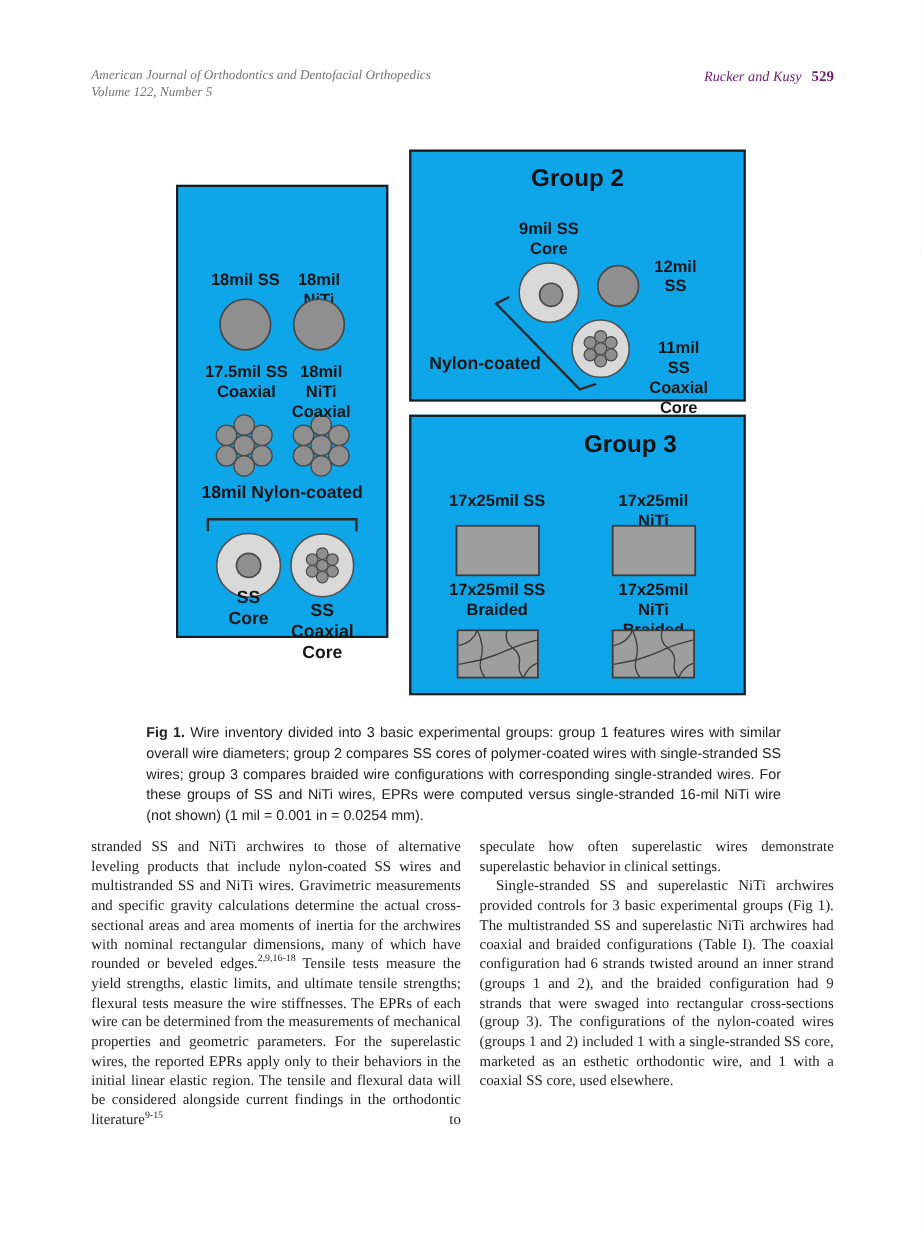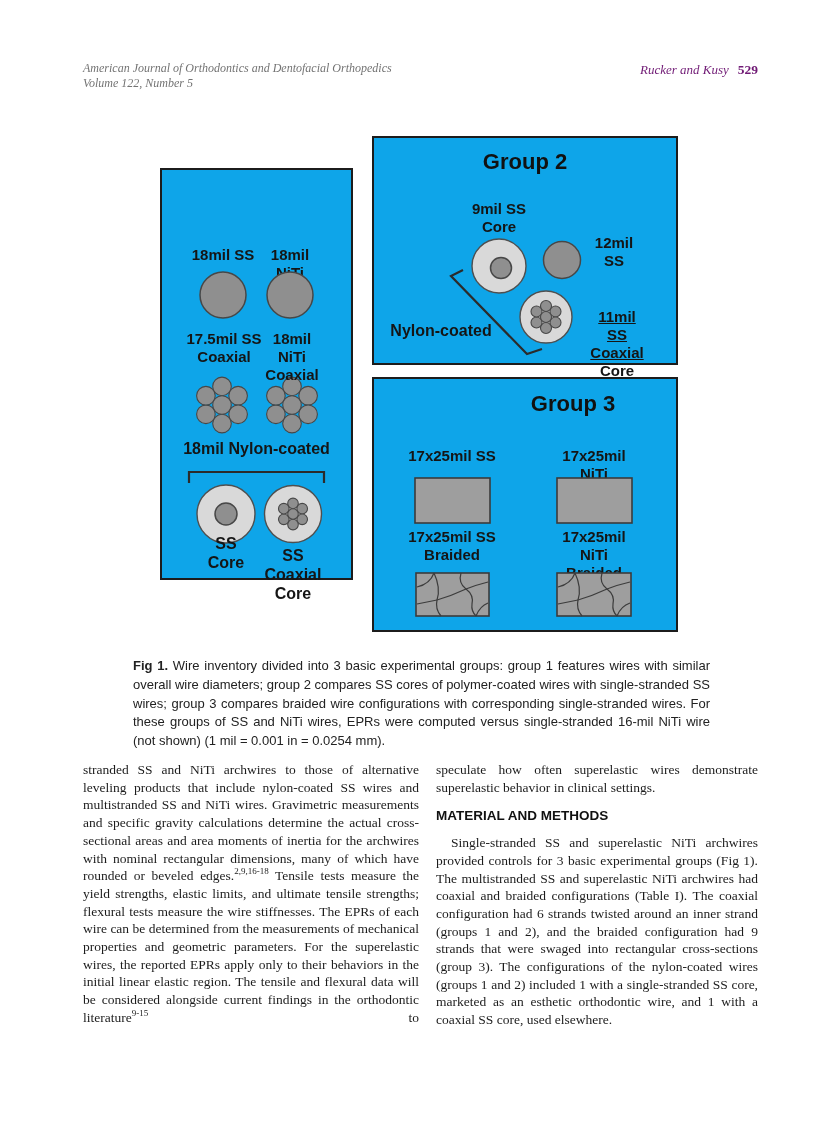--- a/index.html
+++ b/index.html
@@ -120,21 +120,21 @@
     <div class="fig-label big" style="left:131px;top:376px;">SS Coaxial
 Core</div>
   </div>
 
   <div class="gbox g2">
     <div class="gtitle" style="top:11px;">Group 2</div>
 
     <div class="fig-label" style="left:125px;top:62px;">9mil SS
 Core</div>
     <div class="fig-label" style="left:240px;top:96px;">12mil SS</div>
-    <div class="fig-label" style="left:243px;top:170px;text-decoration:underline;">11mil SS
+    <div class="fig-label" style="left:243px;top:170px;">11mil SS
 Coaxial Core</div>
     <div class="fig-label big" style="left:67px;top:183px;">Nylon-coated</div>
 
     <svg class="figsvg" style="left:0;top:0;width:306px;height:224px;" viewBox="0 0 306 224">
 
       <path class="bracket" d="M 89 132 L 77 138 L 153 216 L 168 211"></path>
 
       <g>
         <circle class="coating" cx="125" cy="128" r="27"></circle>
         <circle class="wire" cx="127" cy="130" r="10.5"></circle>
@@ -196,17 +196,16 @@
   </div>
 
   <div class="caption"><b>Fig 1.</b><span> Wire inventory divided into 3 basic experimental groups: group 1 features wires with similar overall wire diameters; group 2 compares SS cores of polymer-coated wires with single-stranded SS wires; group 3 compares braided wire configurations with corresponding single-stranded wires. For these groups of SS and NiTi wires, EPRs were computed versus single-stranded 16-mil NiTi wire (not shown) (1 mil = 0.001 in = 0.0254 mm).</span></div>
 
   <div class="col col-left">
     <div class="para"><span>stranded SS and NiTi archwires to those of alternative leveling products that include nylon-coated SS wires and multistranded SS and NiTi wires. Gravimetric measurements and specific gravity calculations determine the actual cross-sectional areas and area moments of inertia for the archwires with nominal rectangular dimensions, many of which have rounded or beveled edges.</span><sup>2,9,16-18</sup><span> Tensile tests measure the yield strengths, elastic limits, and ultimate tensile strengths; flexural tests measure the wire stiffnesses. The EPRs of each wire can be determined from the measurements of mechanical properties and geometric parameters. For the superelastic wires, the reported EPRs apply only to their behaviors in the initial linear elastic region. The tensile and flexural data will be considered alongside current findings in the orthodontic literature</span><sup>9-15</sup><span> to</span></div>
   </div>
 
   <div class="col col-right">
     <div class="para"><span>speculate how often superelastic wires demonstrate superelastic behavior in clinical settings.</span></div>
-    <div class="sect-head">MATERIAL AND METHODS</div>
     <div class="para indent"><span>Single-stranded SS and superelastic NiTi archwires provided controls for 3 basic experimental groups (Fig 1). The multistranded SS and superelastic NiTi archwires had coaxial and braided configurations (Table I). The coaxial configuration had 6 strands twisted around an inner strand (groups 1 and 2), and the braided configuration had 9 strands that were swaged into rectangular cross-sections (group 3). The configurations of the nylon-coated wires (groups 1 and 2) included 1 with a single-stranded SS core, marketed as an esthetic orthodontic wire, and 1 with a coaxial SS core, used elsewhere.</span></div>
   </div>
 
 </div>
 
 </body></html>

